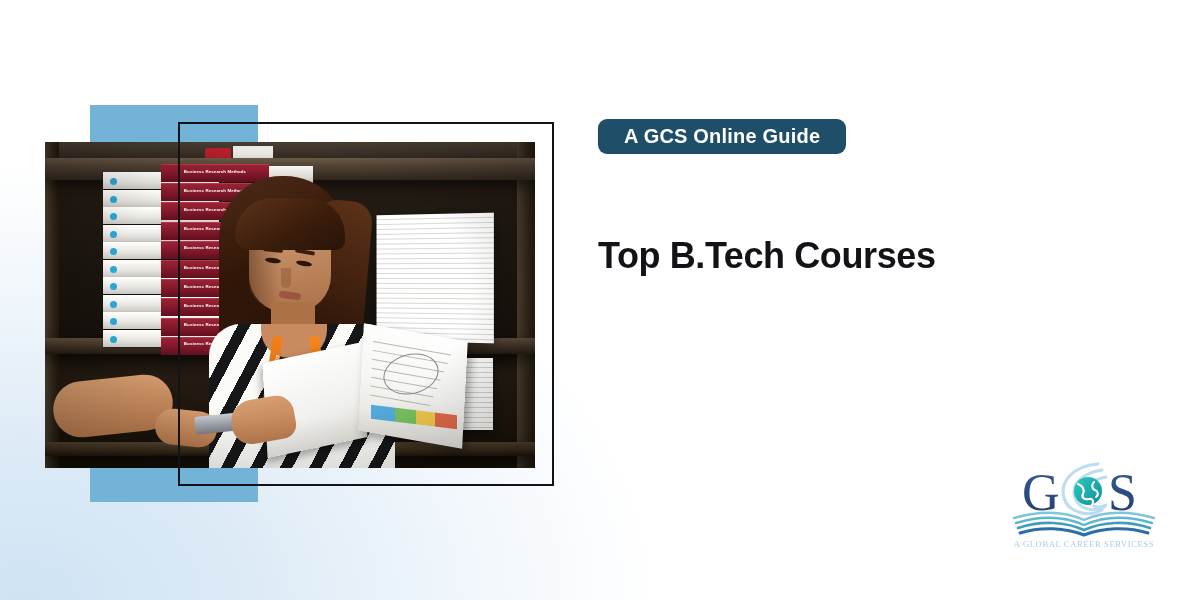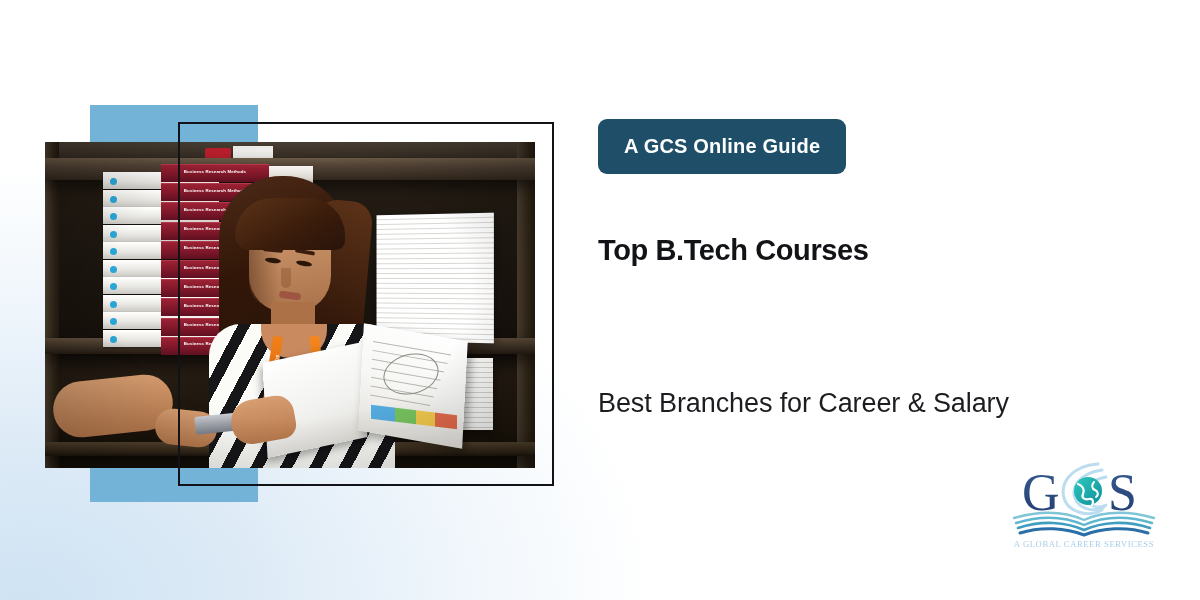--- a/index.html
+++ b/index.html
@@ -255,35 +255,35 @@
   }
   #photo-vignette {
     position:absolute; inset:0;
     background:radial-gradient(ellipse at 50% 45%, rgba(0,0,0,0) 52%, rgba(0,0,0,.28) 100%);
     pointer-events:none;
   }
 
   
   #badge {
     position:absolute; left:598px; top:119px;
-    height:55px;
+    height:35px;
     padding:0 26px;
     display:flex; align-items:center;
     background:#1f4f68;
     border-radius:9px;
     color:#ffffff;
     font-size:20px;
     font-weight:700;
     letter-spacing:.2px;
     white-space:nowrap;
   }
   #title {
     position:absolute; left:598px; top:232px;
     width:540px;
-    font-size:29px;
+    font-size:36px;
     line-height:1.31;
     font-weight:700;
     color:#111316;
     letter-spacing:-.4px;
   }
   #title .ln { display:block; white-space:nowrap; }
   #subtitle {
     position:absolute; left:598px; top:388px;
     width:560px;
     font-size:27px;
@@ -411,21 +411,20 @@
   <div id="photo-frame"></div>
 
   <div id="badge">
     <span>A GCS Online Guide</span>
   </div>
 
   <h1 id="title">
     <span class="ln">Top B.Tech Courses</span>
   </h1>
 
-  <div id="subtitle">Best Branches for Career &amp; Salary</div>
 
   <div id="logo">
     <svg viewBox="0 0 152 92" xmlns="http://www.w3.org/2000/svg" aria-hidden="true">
       <defs>
         <linearGradient id="navyGrad" x1="0" y1="0" x2="0" y2="1">
           <stop offset="0%" stop-color="#3a5d94"></stop>
           <stop offset="100%" stop-color="#203c6e"></stop>
         </linearGradient>
         <linearGradient id="tealGrad" x1="0" y1="0" x2="1" y2="1">
           <stop offset="0%" stop-color="#2ec9bd"></stop>

